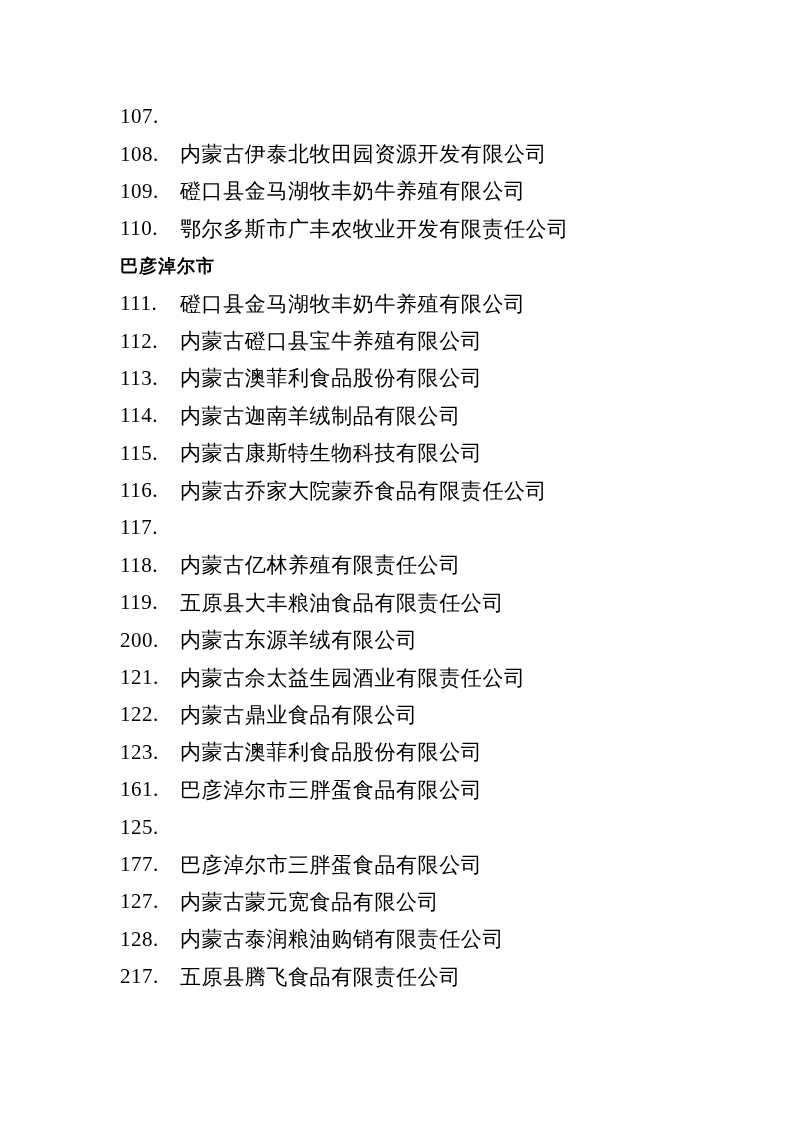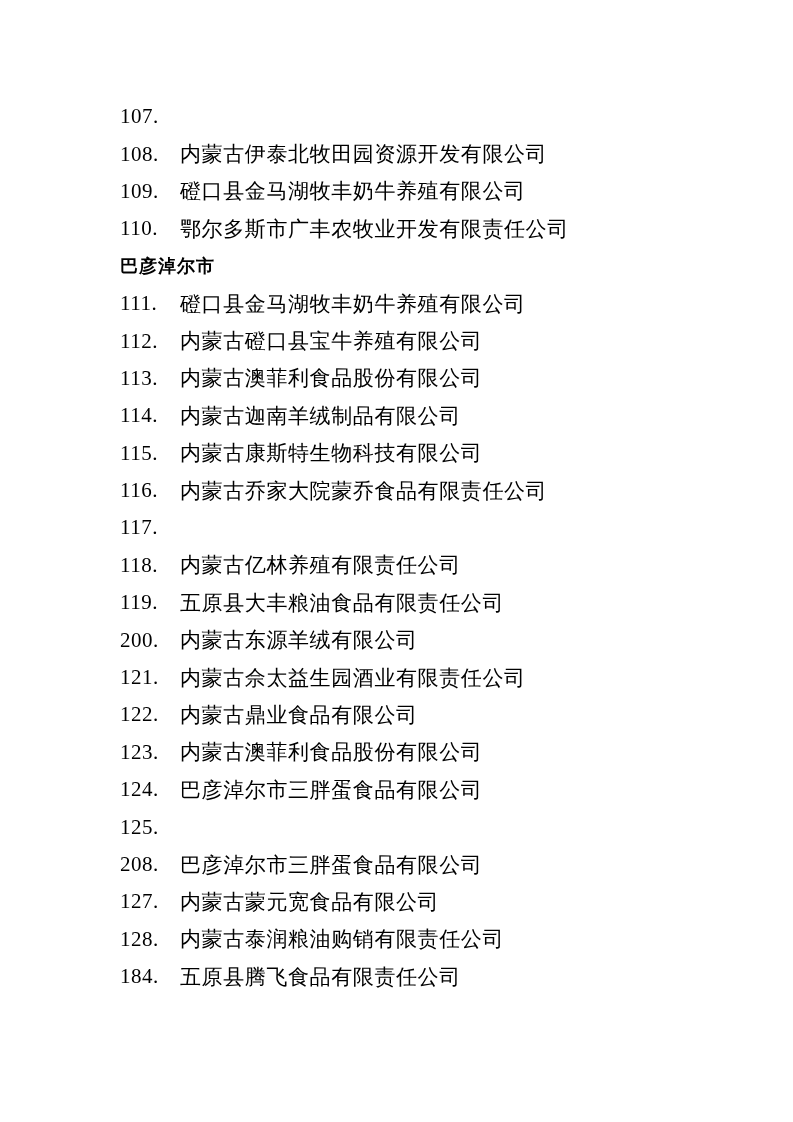--- a/index.html
+++ b/index.html
@@ -116,37 +116,37 @@
     </div>
     <div class="line list-item">
       <span class="num">122.</span>
       <span class="company">内蒙古鼎业食品有限公司</span>
     </div>
     <div class="line list-item">
       <span class="num">123.</span>
       <span class="company">内蒙古澳菲利食品股份有限公司</span>
     </div>
     <div class="line list-item">
-      <span class="num">124.</span>
+      <span class="num">161.</span>
       <span class="company">巴彦淖尔市三胖蛋食品有限公司</span>
     </div>
     <div class="line list-item">
       <span class="num">125.</span>
     </div>
     <div class="line list-item">
-      <span class="num">208.</span>
+      <span class="num">177.</span>
       <span class="company">巴彦淖尔市三胖蛋食品有限公司</span>
     </div>
     <div class="line list-item">
       <span class="num">127.</span>
       <span class="company">内蒙古蒙元宽食品有限公司</span>
     </div>
     <div class="line list-item">
       <span class="num">128.</span>
       <span class="company">内蒙古泰润粮油购销有限责任公司</span>
     </div>
     <div class="line list-item">
-      <span class="num">184.</span>
+      <span class="num">217.</span>
       <span class="company">五原县腾飞食品有限责任公司</span>
     </div>
 
   </div>
 </div>
 
 </body></html>

